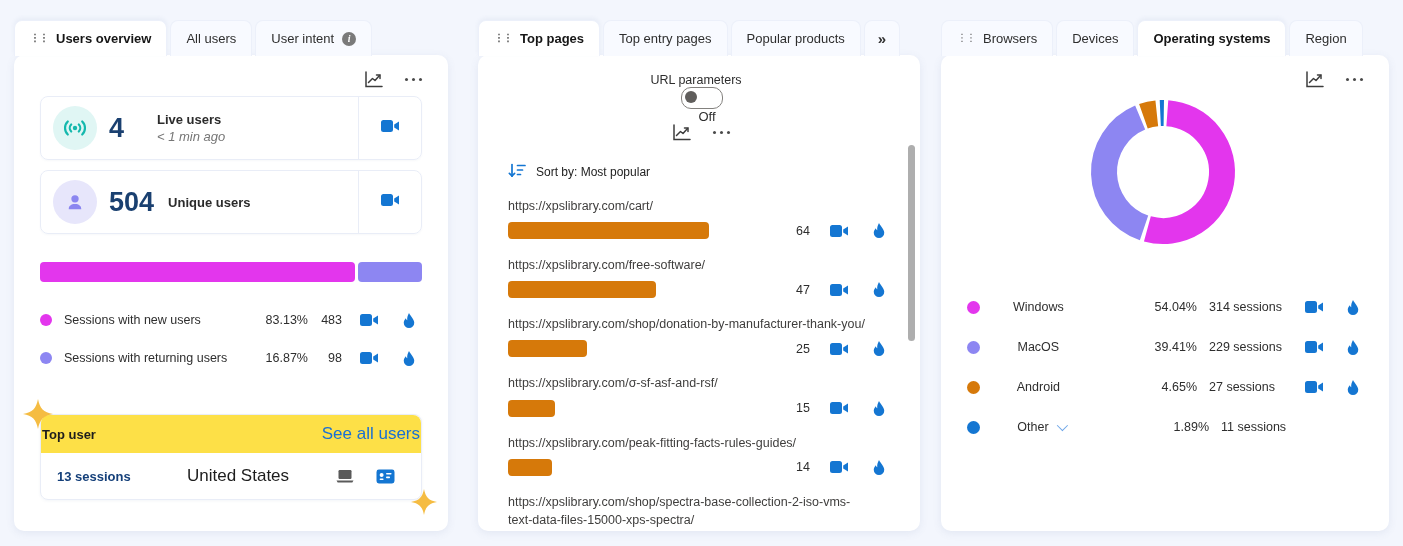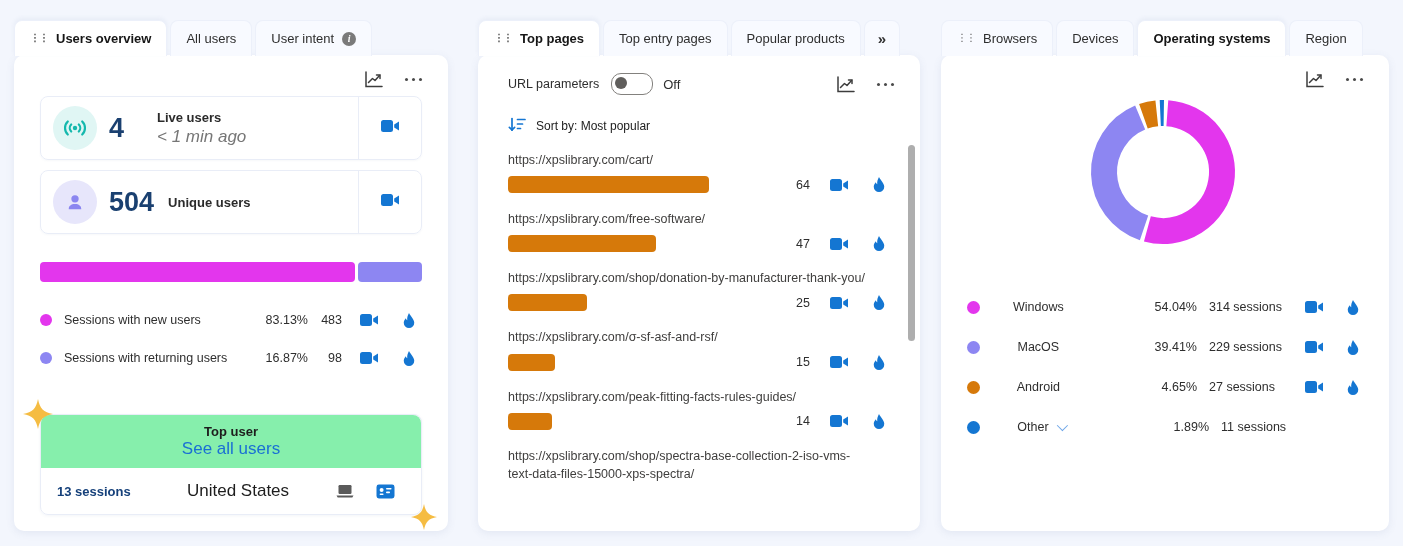--- a/index.html
+++ b/index.html
@@ -45,50 +45,50 @@
   .metric-card{
     display:flex;align-items:center;border:1px solid #e9edf7;border-radius:8px;
     height:62px;margin-bottom:10px;box-shadow:0 1px 2px rgba(90,110,160,.05);
   }
   .metric-icon{width:44px;height:44px;border-radius:50%;display:flex;align-items:center;justify-content:center;margin:0 12px 0 12px;flex:0 0 auto;}
   .metric-icon.live{background:#e0f6f4;}
   .metric-icon.unique{background:#e7e6fb;}
   .metric-num{font-size:27px;font-weight:bold;color:#1a4070;min-width:34px;margin-right:14px;}
   .metric-text{flex:1;}
   .metric-label{font-size:13px;font-weight:bold;color:#2b2b2b;}
-  .metric-sub{font-size:17px;font-style:italic;color:#767676;margin-top:2px;}
+  .metric-sub{font-size:13px;font-style:italic;color:#767676;margin-top:2px;}
   .metric-action{
     width:62px;align-self:stretch;border-left:1px solid #e9edf7;display:flex;
     align-items:center;justify-content:center;cursor:pointer;
   }
   .stacked-bar{display:flex;gap:3px;height:20px;margin:28px 26px 0;}
   .stacked-bar .seg{border-radius:4px;height:100%;}
   .sessions-legend{padding:10px 26px 0;}
   .legend-row{display:flex;align-items:center;height:20px;margin-top:18px;font-size:12.5px;color:#2e2e2e;}
   .legend-row .dot{width:12px;height:12px;border-radius:50%;margin-right:12px;flex:0 0 auto;}
   .legend-row .lbl{flex:1;}
   .legend-row .pct{width:50px;text-align:right;color:#2e2e2e;}
   .legend-row .val{width:34px;text-align:right;margin-right:14px;color:#2e2e2e;}
   .icon-btn{width:26px;display:flex;justify-content:center;cursor:pointer;}
   .icon-btn + .icon-btn{margin-left:14px;}
 
   .top-user{position:relative;margin:46px 26px 0;border:1px solid #e9edf7;border-radius:8px;box-shadow:0 1px 3px rgba(90,110,160,.07);}
-  .top-user-head{display:flex;justify-content:space-between;align-items:center;background:#86efac;border-radius:8px 8px 0 0;padding:9px 28px;flex-direction:column;}
+  .top-user-head{display:flex;justify-content:space-between;align-items:center;background:#fde047;border-radius:8px 8px 0 0;padding:9px 1px;}
   .top-user-title{font-size:13px;font-weight:bold;color:#1d1d1d;}
   .top-user-link{font-size:17px;color:#1a6fd4;cursor:pointer;}
   .top-user-body{display:flex;align-items:center;padding:13px 16px;}
   .tu-sessions{font-size:13px;font-weight:bold;color:#15407a;width:130px;}
   .tu-country{font-size:17px;color:#1d1d1d;flex:1;}
   .tu-icon{width:40px;display:flex;justify-content:center;}
   .sparkle{position:absolute;}
   .sparkle.s1{left:-18px;top:-16px;}
   .sparkle.s2{right:-16px;bottom:-20px;}
 
   
-  .controls-row{display:flex;align-items:center;padding:18px 24px 0 30px;}
+  .controls-row{display:flex;align-items:center;padding:18px 24px 0 30px;flex-direction:column;}
   .url-params-label{font-size:12.5px;color:#2e2e2e;margin-right:12px;}
   .toggle{width:40px;height:20px;border:1px solid #83817e;border-radius:10px;background:#fff;position:relative;cursor:pointer;flex:0 0 auto;}
   .toggle .knob{position:absolute;left:3px;top:3px;width:12px;height:12px;border-radius:50%;background:#605e5c;}
   .toggle-state{font-size:13px;color:#2e2e2e;margin-left:10px;flex:1;}
   .controls-icons{display:flex;align-items:center;gap:20px;}
   .sort-row{display:flex;align-items:center;gap:10px;padding:22px 0 0 30px;font-size:12px;color:#222;cursor:pointer;}
   .pages-list{padding:16px 0 0 30px;}
   .page-item{margin-bottom:17px;}
   .page-url{font-size:12.5px;color:#3f3e3d;line-height:1.45;max-width:360px;}
   .page-bar-row{display:flex;align-items:center;margin-top:7px;}

